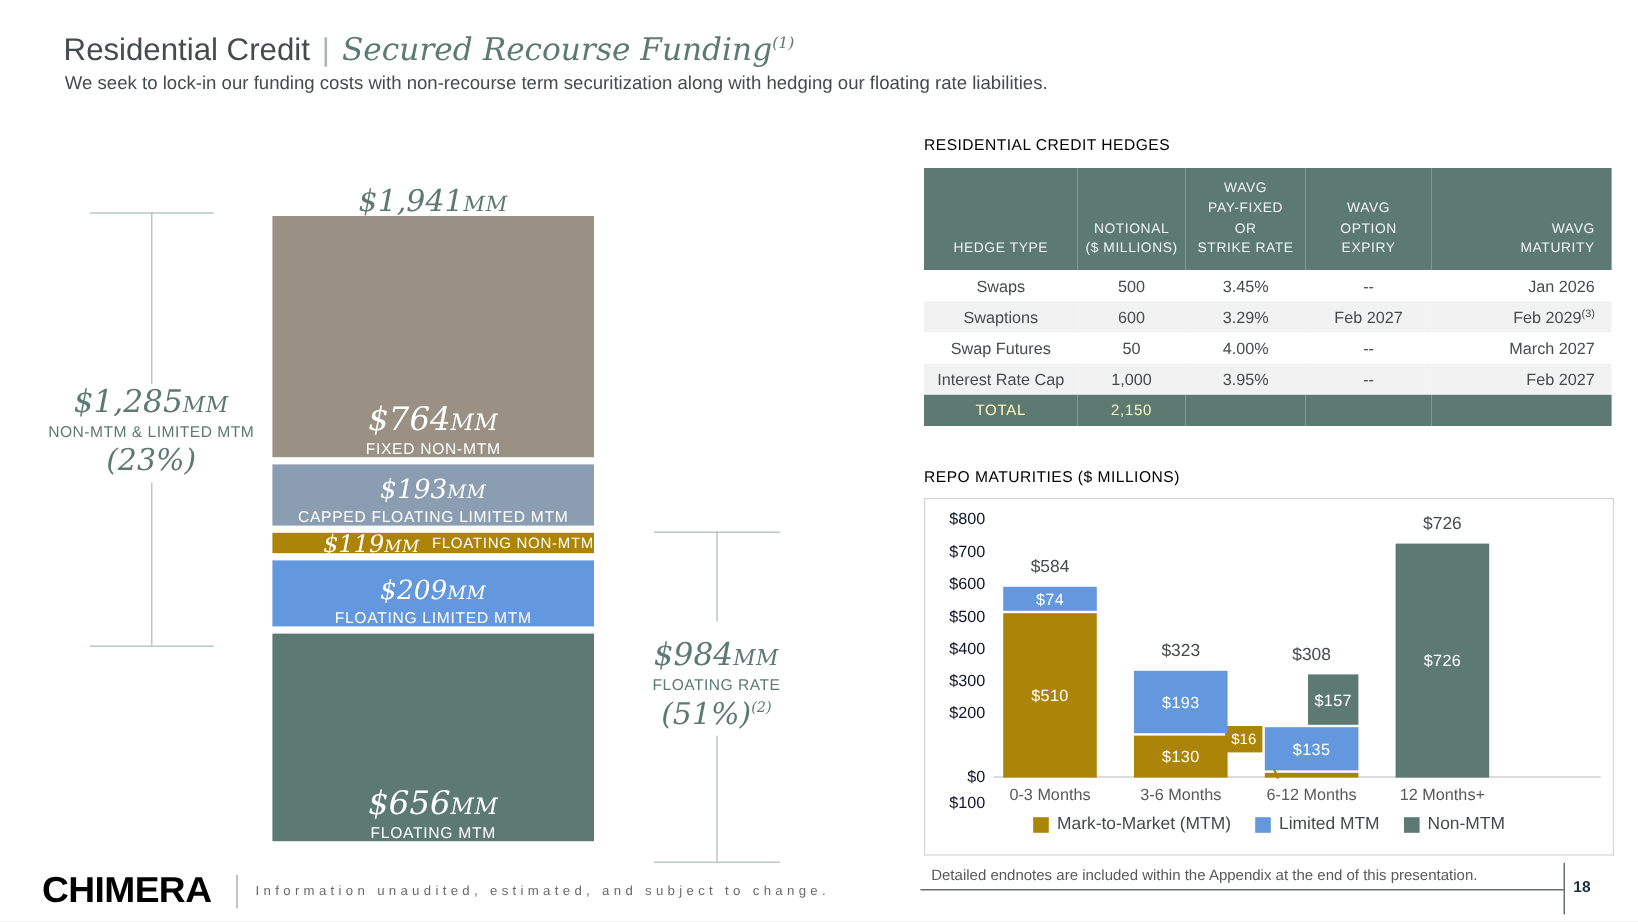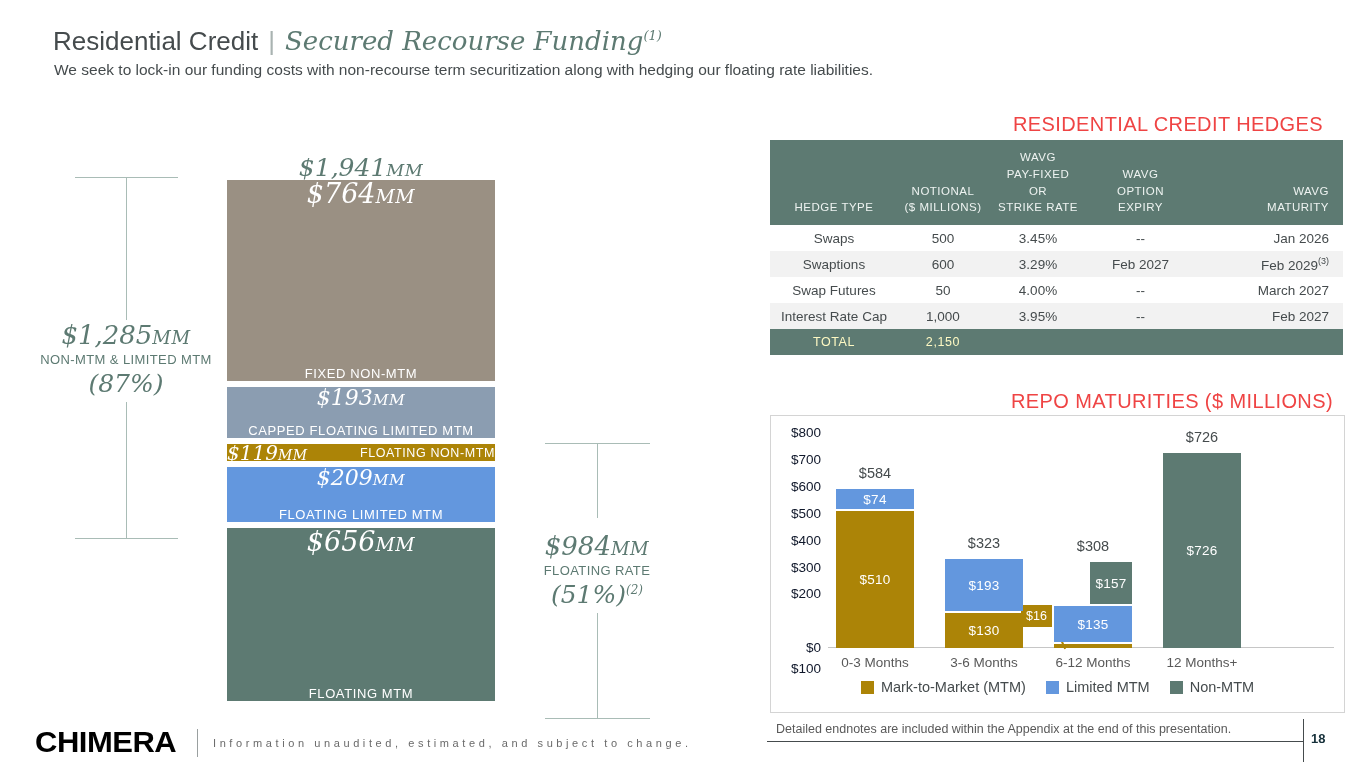--- a/index.html
+++ b/index.html
@@ -15,39 +15,39 @@
 
   
   .stack-header{position:absolute;left:227px;top:129px;width:268px;text-align:center;color:#5d7a72;margin-top:24px;}
   .serif-val{font-family:"DejaVu Serif",serif;font-style:italic;}
   .stack-header .serif-val{font-size:25px;}
   .unit{font-size:0.7em;letter-spacing:0.5px;}
   .stack-header-label{font-size:12.5px;letter-spacing:0.8px;margin-top:3px;}
 
   #funding-stack{position:absolute;left:227px;top:180px;width:268px;display:flex;
                  flex-direction:column;gap:6px;}
-  .stack-seg{display:flex;flex-direction:column;align-items:center;justify-content:space-between;
+  .stack-seg{display:flex;flex-direction:column;align-items:center;justify-content:flex-end;
              gap:3px;color:#fff;overflow:hidden;}
   .stack-seg .seg-value{font-family:"DejaVu Serif",serif;font-style:italic;font-size:22px;line-height:1;}
   .stack-seg.stacked-large .seg-value{font-size:27px;}
   .stack-seg .seg-label{font-size:13px;letter-spacing:0.6px;}
   .stack-seg.inline{flex-direction:row;align-items:center;gap:10px;}
   .stack-seg.inline .seg-value{font-size:20px;}
   .stack-seg.inline .seg-label{font-size:12.5px;}
 
   
   .bracket-line{position:absolute;background:#a9bcb6;}
   .annot{position:absolute;text-align:center;color:#5d7a72;}
   .annot-value{font-family:"DejaVu Serif",serif;font-style:italic;font-size:26px;line-height:1.1;}
   .annot-label{font-size:13px;letter-spacing:0.4px;margin-top:2px;}
   .annot-pct{font-family:"DejaVu Serif",serif;font-style:italic;font-size:25px;margin-top:2px;}
   .annot-pct sup{font-size:12px;}
 
   
-  .section-title{position:absolute;font-size:20px;letter-spacing:0.4px;color:#ef4444;text-align:right;}
+  .section-title{position:absolute;font-size:13px;letter-spacing:0.4px;color:#000000;text-align:left;}
   #hedges-title{left:770px;top:113px;width:553px;}
   #hedges-table{position:absolute;left:770px;top:140px;width:573px;border-collapse:collapse;
                 table-layout:fixed;font-size:13.5px;color:#454b4d;}
   #hedges-table col.c1{width:128px;} #hedges-table col.c2{width:90px;}
   #hedges-table col.c3{width:100px;} #hedges-table col.c4{width:105px;}
   #hedges-table col.c5{width:150px;}
   #hedges-table th{background:#5d7a72;color:#eef3f1;font-weight:400;font-size:11.5px;
                    letter-spacing:0.5px;height:76px;vertical-align:bottom;padding:0 2px 9px 2px;
                    white-space:pre-line;text-align:center;line-height:1.45;}
   #hedges-table td{height:26px;text-align:center;padding:0 2px;}
@@ -122,21 +122,21 @@
         <span class="seg-value"><span>$656</span><span class="unit">MM</span></span>
         <span class="seg-label">FLOATING MTM</span>
       </div>
     </div>
 
   <div class="bracket-line" style="left:75px;top:177px;width:103px;height:1px;"></div>
   <div class="bracket-line" style="left:126px;top:177px;width:1px;height:143px;"></div>
   <div class="annot" style="left:16px;top:321px;width:220px;">
     <div class="annot-value"><span>$1,285</span><span class="unit">MM</span></div>
     <div class="annot-label">NON-MTM &amp; LIMITED MTM</div>
-    <div class="annot-pct"><span>(87%)</span><sup></sup></div>
+    <div class="annot-pct"><span>(23%)</span><sup></sup></div>
   </div>
   <div class="bracket-line" style="left:126px;top:402px;width:1px;height:136px;"></div>
   <div class="bracket-line" style="left:75px;top:538px;width:103px;height:1px;"></div>
 
   <div class="bracket-line" style="left:545px;top:443px;width:105px;height:1px;"></div>
   <div class="bracket-line" style="left:597px;top:443px;width:1px;height:75px;"></div>
   <div class="annot" style="left:502px;top:532px;width:190px;">
     <div class="annot-value"><span>$984</span><span class="unit">MM</span></div>
     <div class="annot-label">FLOATING RATE</div>
     <div class="annot-pct"><span>(51%)</span><sup>(2)</sup></div>

